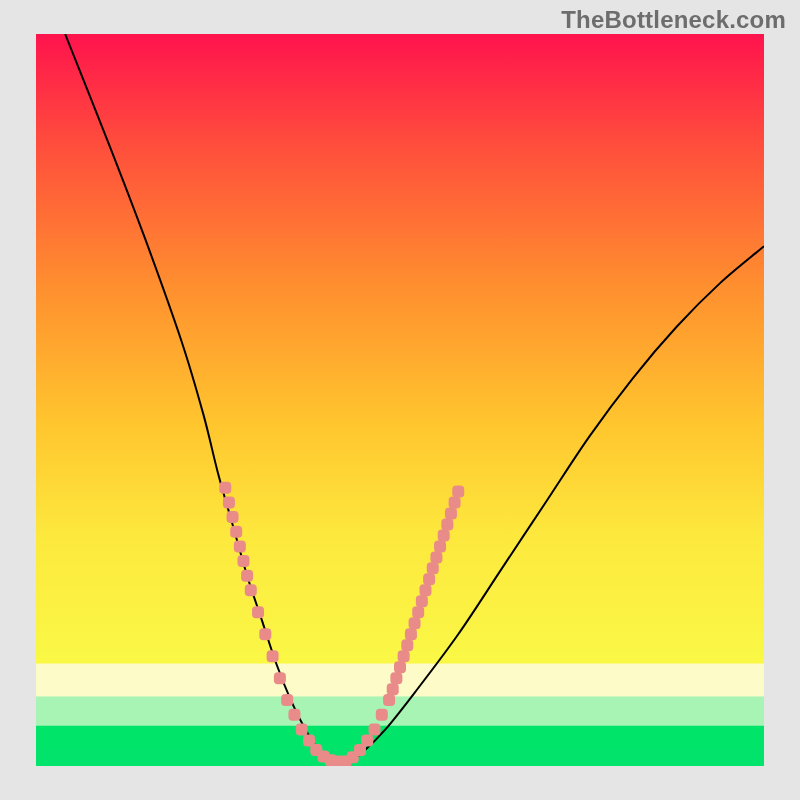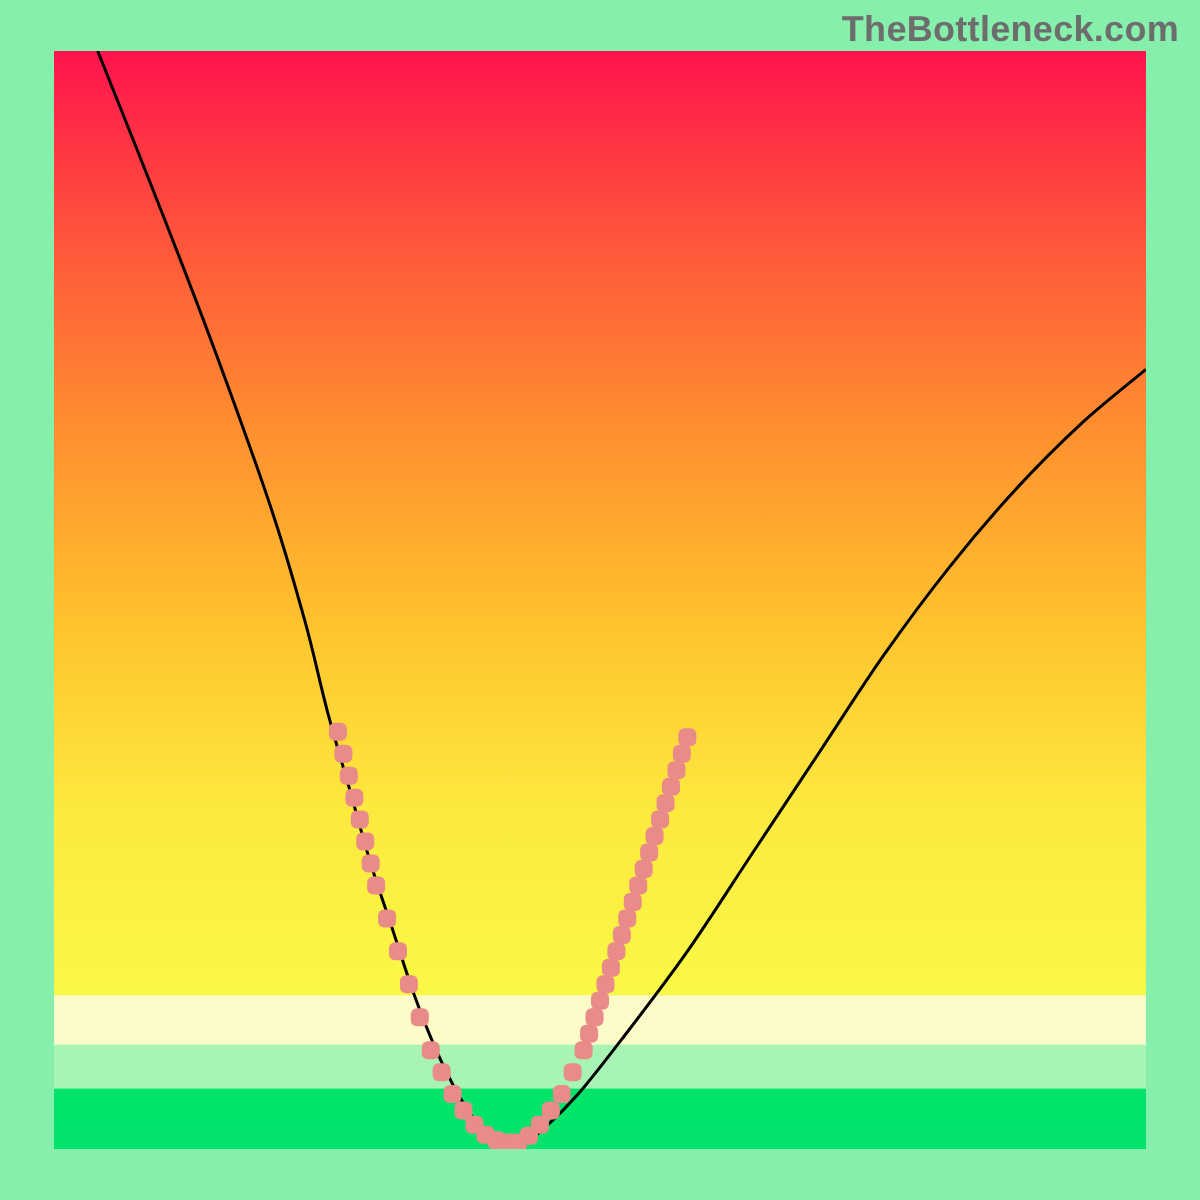--- a/index.html
+++ b/index.html
@@ -10,21 +10,21 @@
     background: #000;
     font-family: Arial, Helvetica, sans-serif;
     overflow: hidden;
   }
   .frame {
     position: absolute;
     left: 0;
     top: 0;
     width: 800px;
     height: 800px;
-    background: #86efac;
+    background: #e5e5e5;
   }
   .plot {
     position: absolute;
     left: 36px;
     top: 34px;
     width: 728px;
     height: 732px;
   }
   .watermark {
     position: absolute;

